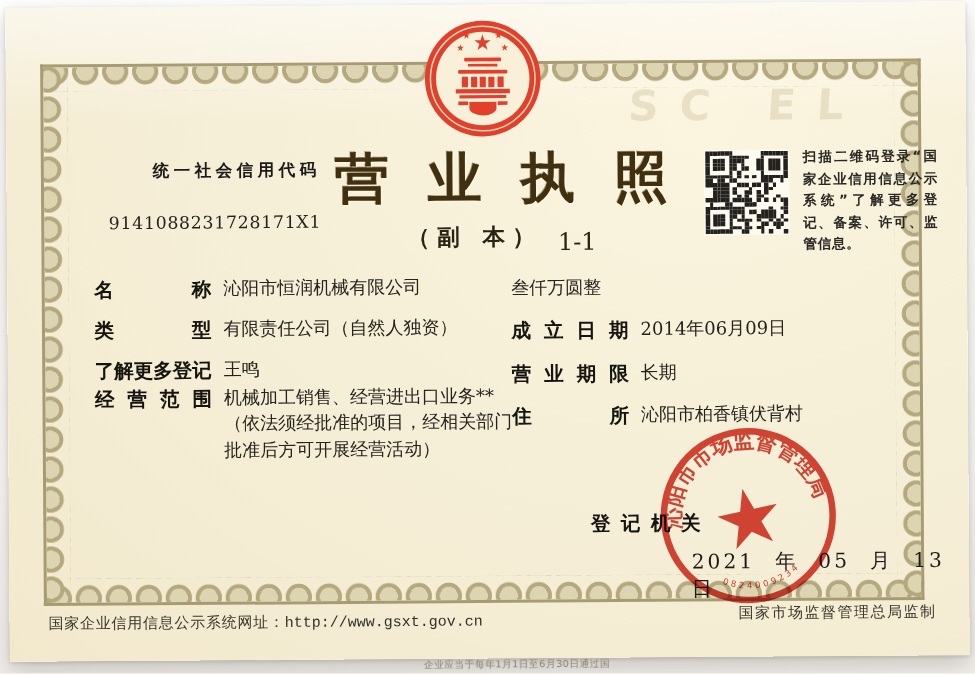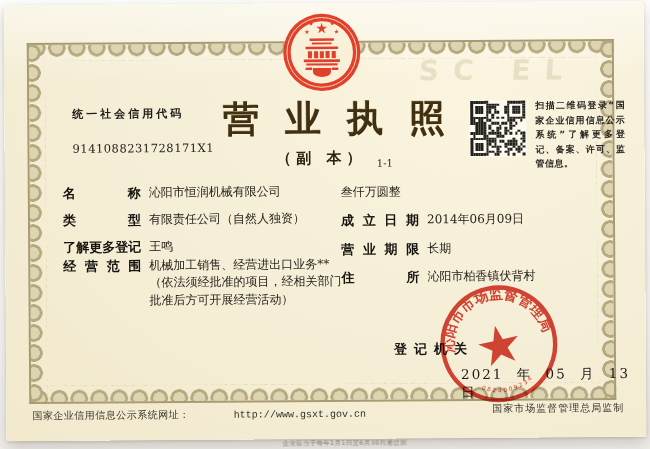--- a/index.html
+++ b/index.html
@@ -24,48 +24,48 @@
   .band.left{top:0;bottom:0;left:0;width:16px;border-left:2px solid #a79b72;
     background:radial-gradient(circle at 3px 10px,#ddd4b2 0 6px,#b4a97e 6px 8.5px,rgba(0,0,0,0) 9px) repeat-y;
     background-size:16px 20px;}
   .band.right{top:0;bottom:0;right:0;width:16px;border-right:2px solid #a79b72;
     background:radial-gradient(circle at 13px 10px,#ddd4b2 0 6px,#b4a97e 6px 8.5px,rgba(0,0,0,0) 9px) repeat-y;
     background-size:16px 20px;}
   .abs{position:absolute;}
   .emblem{left:277px;top:7px;width:82px;height:88px;}
   .watermark{left:415px;top:52px;font-size:28px;font-weight:bold;letter-spacing:14px;
     color:rgba(185,172,128,.28);transform:skewX(-4deg);}
-  .credit{left:68px;top:102px;}
+  .credit{left:68px;top:102px;text-align:right;}
   .credit-label{font-size:11px;font-weight:bold;letter-spacing:3px;color:#1c1b18;}
   .credit-code{font-family:"DejaVu Serif",serif;font-size:11.5px;color:#24221d;margin-top:20px;letter-spacing:.5px;}
   .title{left:120px;top:92px;width:420px;text-align:center;font-size:36px;font-weight:bold;
     letter-spacing:26px;text-indent:26px;color:#40300f;
     text-shadow:1px 1px 0 rgba(255,248,225,.7), -0.5px -0.5px 0 rgba(60,40,5,.45);}
   .subtitle{left:120px;top:146px;width:420px;text-align:center;font-size:15px;font-weight:bold;
     letter-spacing:5px;color:#2b2415;}
-  .copyno{font-size:10px;font-weight:normal;letter-spacing:0;vertical-align:-4px;
+  .copyno{font-size:16px;font-weight:normal;letter-spacing:0;vertical-align:-4px;
     font-family:"DejaVu Serif",serif;}
   [data-name="qr-code"]{left:465px;top:98px;display:grid;width:57px;height:57px;
     grid-template-columns:repeat(21,1fr);grid-template-rows:repeat(21,1fr);
     background:rgba(255,255,255,.55);padding:1px;box-sizing:border-box;}
   [data-name="qr-code"] .on{background:#23211d;}
   .qr-caption{left:531px;top:97px;width:90px;font-size:9px;line-height:1.62;
     color:#2a2823;font-weight:bold;letter-spacing:.5px;text-align:justify;}
   .row{position:absolute;display:flex;}
   .flabel{font-size:13px;font-weight:bold;color:#15140f;width:78px;flex:none;
     text-align:justify;text-align-last:justify;}
   .fvalue{font-family:"DejaVu Serif",serif;font-size:12px;color:#26231c;line-height:1.45;}
   .lrow .flabel{margin-right:8px;}
   .reg-label{left:388px;top:338px;font-size:13px;font-weight:bold;letter-spacing:7px;color:#15140f;}
   .seal{left:430px;top:279px;width:126px;height:126px;transform:rotate(-12deg);
     mix-blend-mode:multiply;opacity:.92;}
   .date{left:455px;top:364px;font-size:13.5px;color:#1d1b16;font-family:"DejaVu Serif",serif;
     letter-spacing:2px;word-spacing:7px;}
   .foot-left{left:26px;top:404px;font-size:10px;color:#3a372c;letter-spacing:.5px;}
-  .foot-left .url{font-family:"Liberation Mono",monospace;font-size:10px;color:#33312a;letter-spacing:0;margin-left:44px;}
+  .foot-left .url{font-family:"Liberation Mono",monospace;font-size:10px;color:#33312a;letter-spacing:0;}
   .fineprint{left:276px;top:398px;font-size:6.5px;line-height:1.5;color:#84806c;
     filter:blur(.2px);letter-spacing:.3px;margin-top:38px;}
   .foot-right{left:486px;top:400px;font-size:10px;color:#3a372c;letter-spacing:1px;text-align:center;}
 </style>
 </head>
 <body>
 
 <div class="stage" data-name="photo-background">
   <div class="paper" data-name="license-paper">
 

